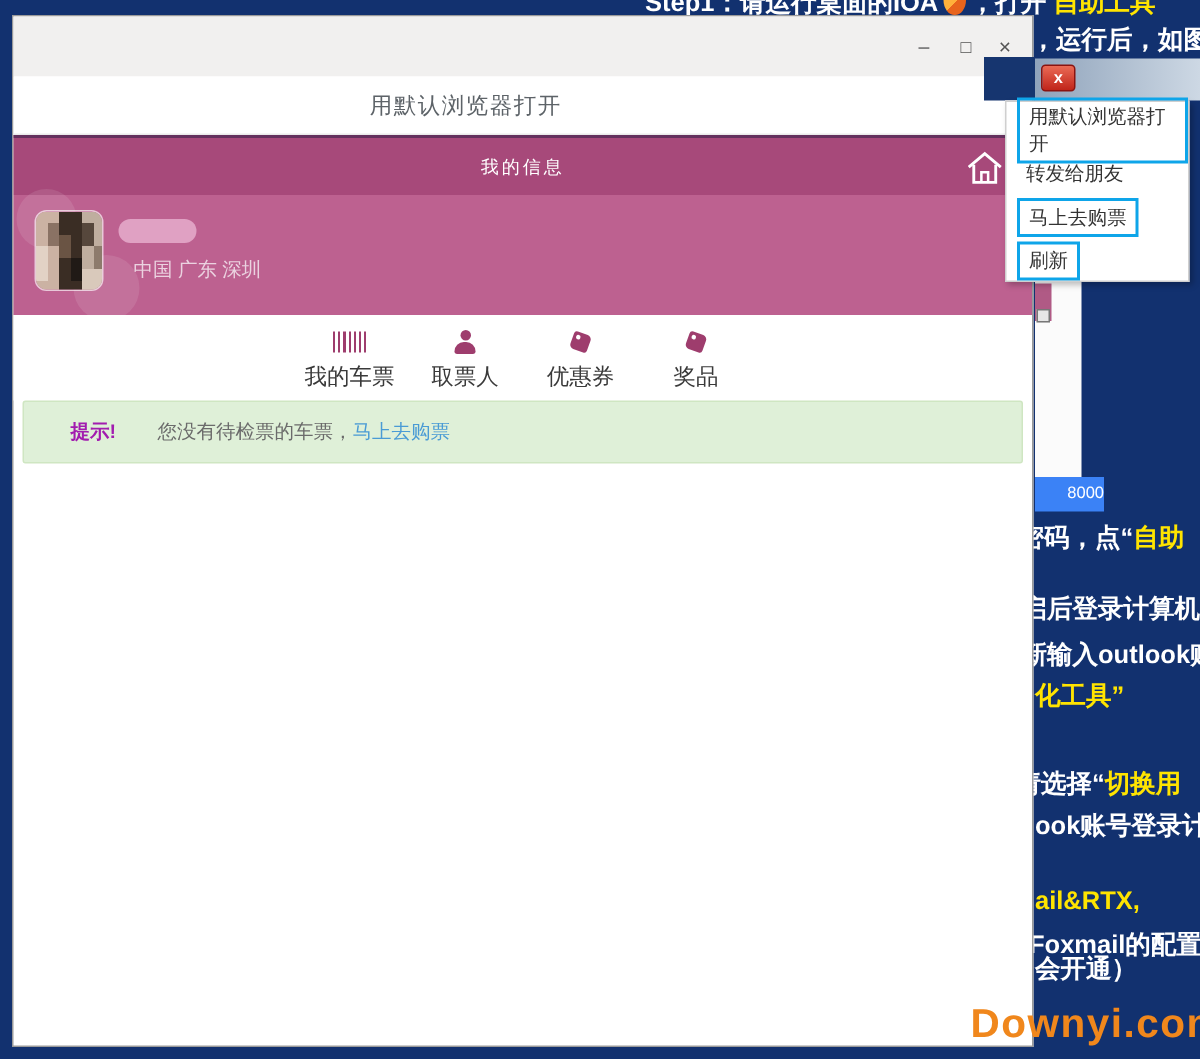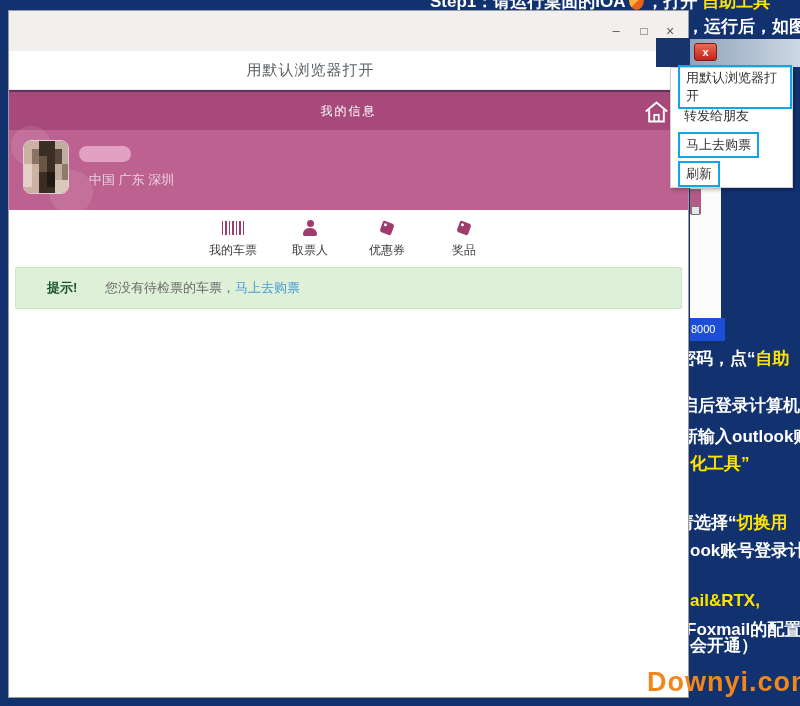--- a/index.html
+++ b/index.html
@@ -24,22 +24,22 @@
   .s5{ left:690px; top:539px; }
   .s6{ left:690px; top:591px; }
   .s7{ left:686px; top:618px; }
   .s8{ left:690px; top:634px; }
 
   .frag{ position:absolute; z-index:0; }
   .frag-white{ left:690px; top:188px; width:31px; height:130px; background:#fbfbfb; }
   .frag-pink{ left:690px; top:189px; width:11px; height:25px; background:#b05a85; }
   .frag-square{ left:691px; top:206px; width:9px; height:9px; background:#e6e6e6;
                 border:1px solid #777; }
-  .frag-port{ left:690px; top:318px; width:35px; height:23px; background:#1d4ed8;
-              color:#fff; font-size:11px; line-height:23px; padding-left:1px; overflow:hidden; }
+  .frag-port{ left:690px; top:318px; width:46px; height:23px; background:#3b82f6;
+              color:#fff; font-size:11px; line-height:23px; padding-left:1px; overflow:hidden;text-align:right; }
 
   .watermark{ position:absolute; left:647px; top:667px; z-index:6; font-size:27px;
               font-weight:600; color:#f0871c; letter-spacing:1px; }
 
   
   .win{ position:absolute; left:8px; top:10px; width:681px; height:688px; z-index:1;
         background:#ffffff; border:1px solid #9a9a9a; }
   .titlebar{ height:40px; background:#f1f0ef; position:relative; }
   .ctrl{ position:absolute; top:0; height:40px; line-height:40px; text-align:center;
          width:28px; color:#555; font-size:13px; cursor:default; }
@@ -66,37 +66,37 @@
            border-radius:8px; overflow:hidden; border:1px solid rgba(255,255,255,0.65);
            z-index:1; }
   .name-pill{ position:absolute; left:70px; top:16px; width:52px; height:16px;
               border-radius:8px; background:rgba(226,164,198,0.95); z-index:1; }
   .location{ position:absolute; left:80px; top:41px; font-size:13px; color:#ebd2e0; z-index:1; }
 
   .nav-sec{ height:57px; background:#fff; display:flex; justify-content:center;
             gap:17px; padding-top:9px; }
   .nav-item{ width:60px; text-align:center; cursor:pointer; }
   .nav-ico{ height:18px; display:flex; align-items:center; justify-content:center; }
-  .nav-label{ font-size:12px; color:#3a3a3a; margin-top:5px; }
+  .nav-label{ font-size:15px; color:#3a3a3a; margin-top:5px; }
   .ico-barcode{ width:22px; height:14px;
       background:repeating-linear-gradient(90deg,#9e3d6d 0 1.5px,transparent 1.5px 3.5px); }
   .ico-person{ position:relative; width:16px; height:16px; }
   .ico-person::before{ content:""; position:absolute; left:4.5px; top:0; width:7px; height:7px;
       border-radius:50%; background:#9e3d6d; }
   .ico-person::after{ content:""; position:absolute; left:1px; top:8px; width:14px; height:8px;
       border-radius:7px 7px 2px 2px; background:#9e3d6d; }
   .ico-tag{ position:relative; width:12px; height:12px; background:#9e3d6d;
       border-radius:2px 3px 2px 3px; transform:rotate(20deg); }
   .ico-tag::after{ content:""; position:absolute; left:2px; top:2px; width:3px; height:3px;
       border-radius:50%; background:#fff; }
 
   .alert{ margin:0 6px; height:42px; background:#dff0d8; border:1px solid #cfe6c2;
           border-radius:2px; font-size:13px; line-height:40px; padding-left:31px;
           white-space:nowrap; }
-  .alert b{ color:#14532d; font-weight:700; }
+  .alert b{ color:#a21caf; font-weight:700; }
   .alert .msg{ color:#6b6b6b;padding-left:24px; }
   .alert a{ color:#4a9bd5; text-decoration:none; cursor:pointer; }
 
   
   .navy-block{ position:absolute; left:656px; top:38px; width:34px; height:29px;
                background:#16356f; z-index:2; }
   .gray-band{ position:absolute; left:690px; top:39px; width:110px; height:28px;
               background:linear-gradient(90deg,#8fa3bb,#cdd8e4); z-index:2; }
   .xbtn{ position:absolute; left:694px; top:43px; width:23px; height:18px; z-index:3;
          background:linear-gradient(#ea6a55,#c0251a); border:1px solid #8a1410;

